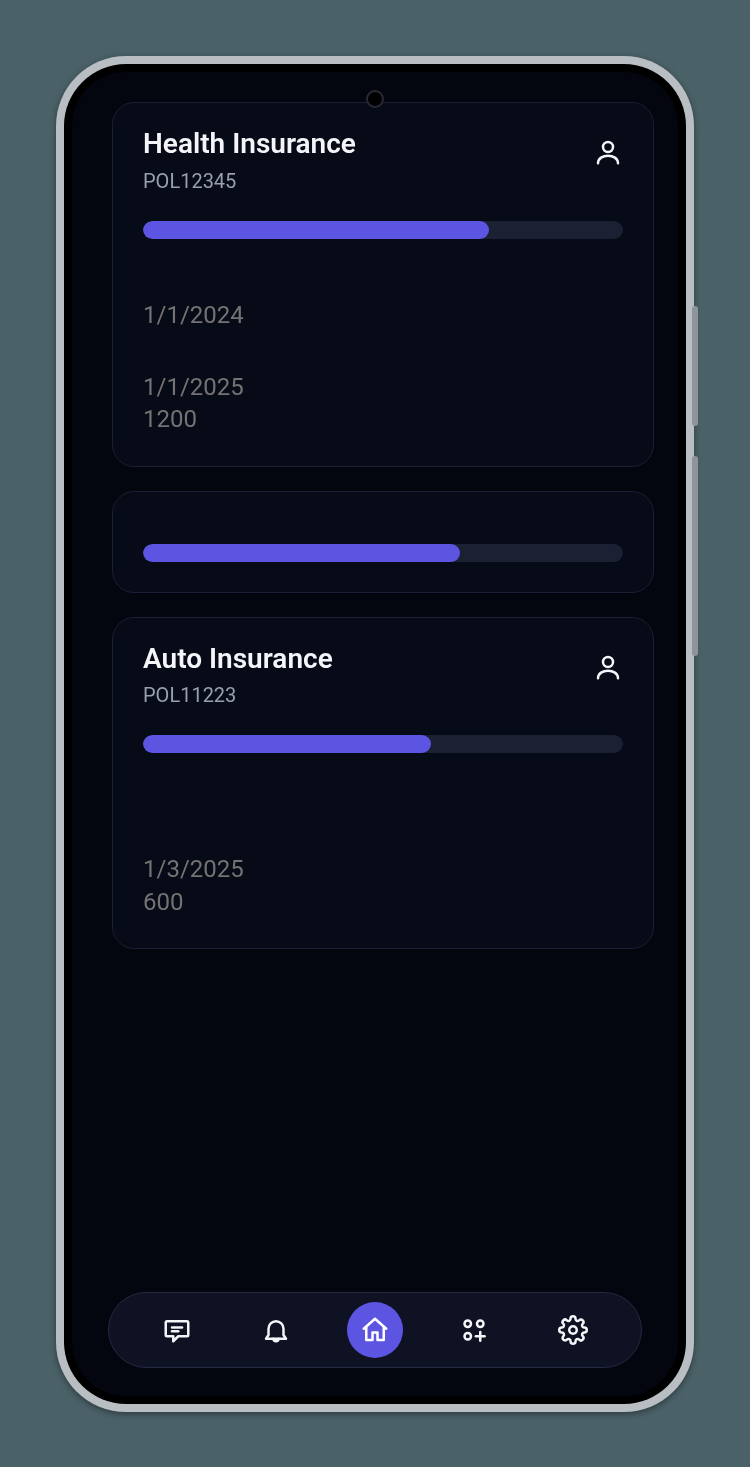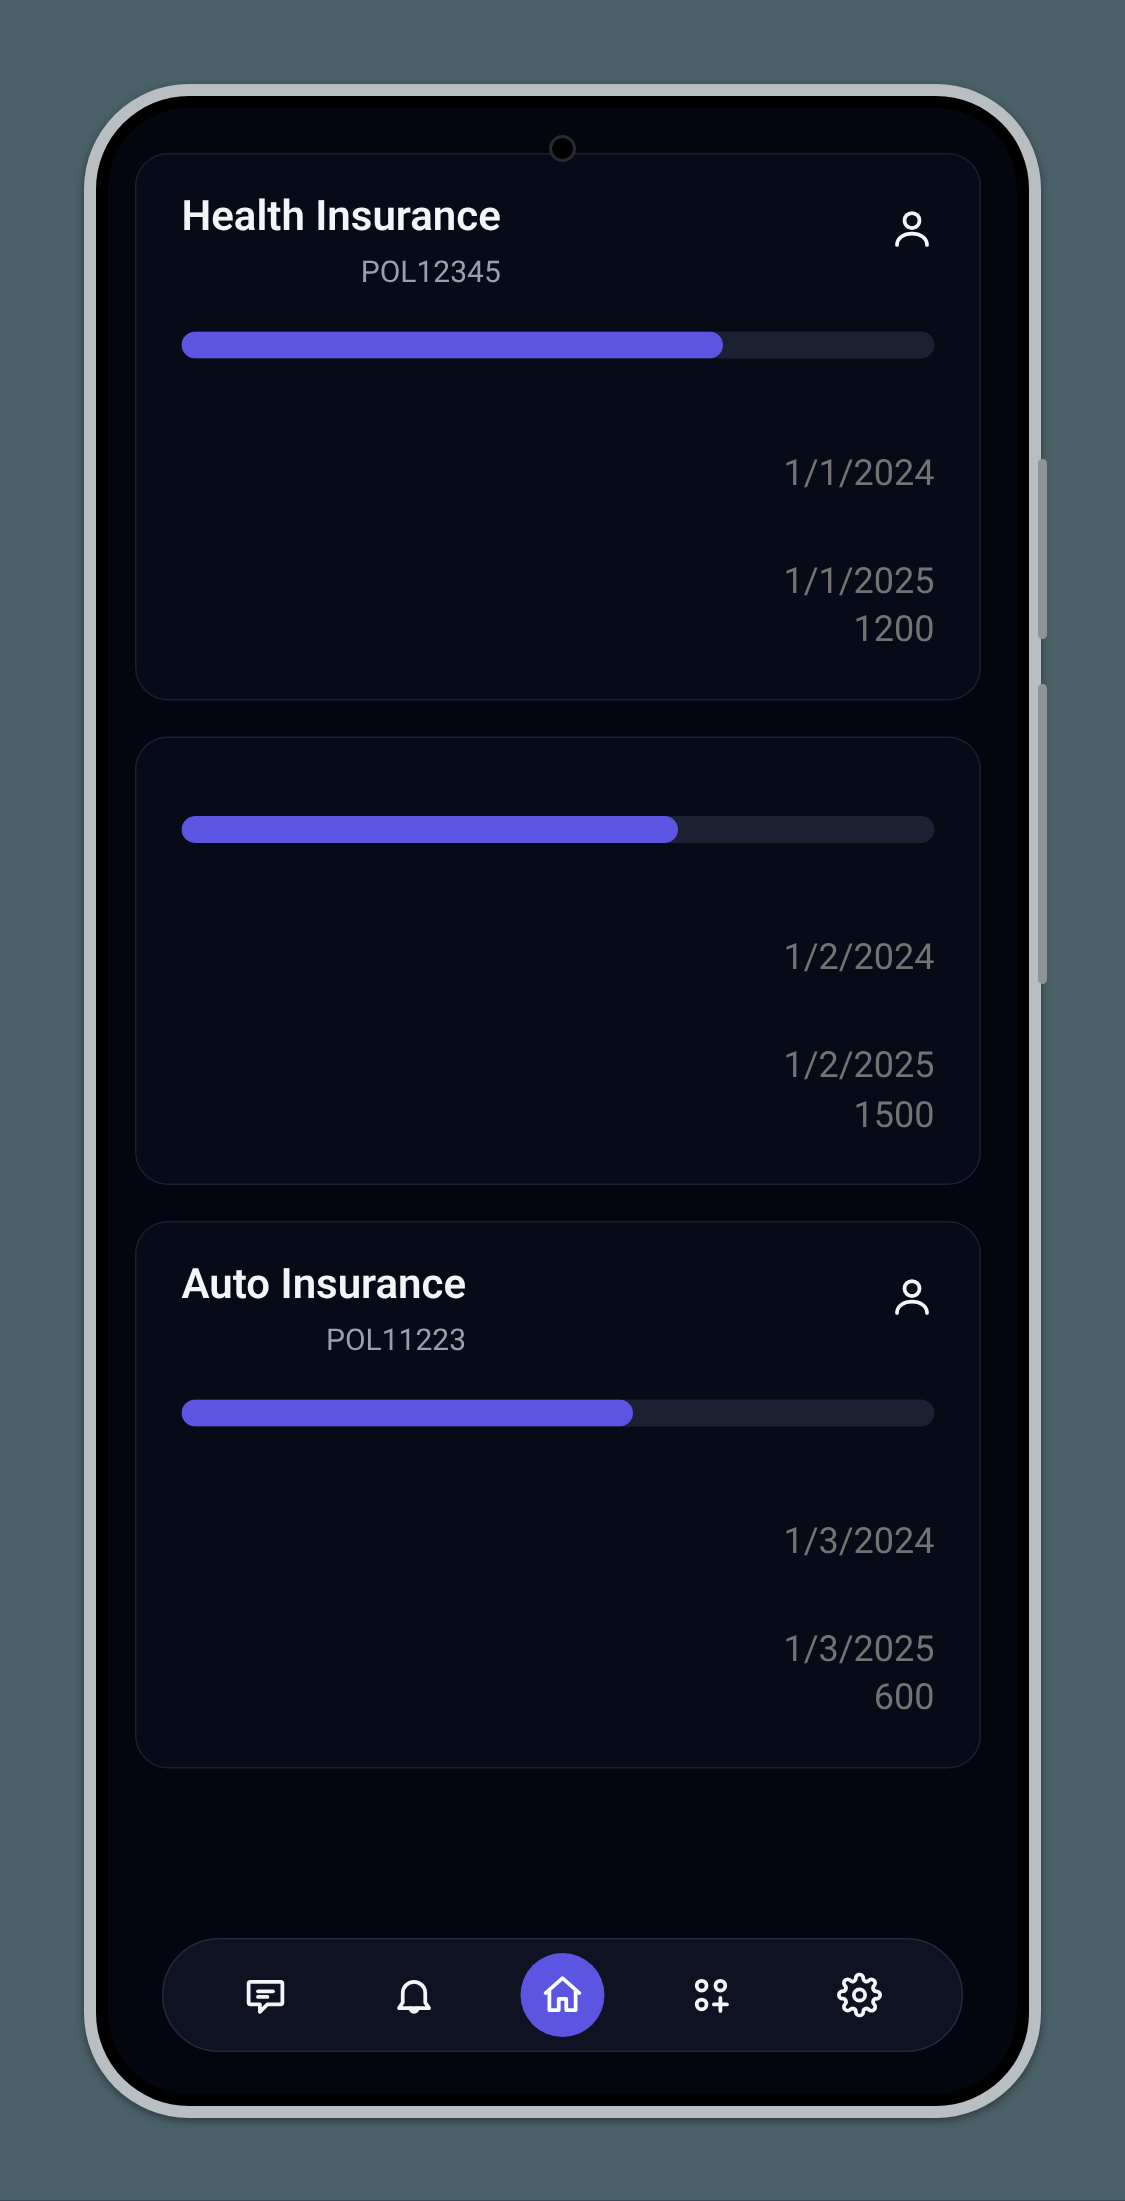--- a/index.html
+++ b/index.html
@@ -54,23 +54,22 @@
     width: 6px;
     background: #8d949a;
     border-radius: 3px;
   }
   .side-btn.b1 { top: 250px; height: 120px; }
   .side-btn.b2 { top: 400px; height: 200px; }
 
   .content {
     position: absolute;
     top: 0; left: 0; right: 0; bottom: 0;
-    padding: 30px 24px 0 18px;
-    overflow: hidden;
-    text-align: right;
+    padding: 30px 24px 0 40px;
+    overflow: hidden;
   }
 
   .card {
     background: #070a17;
     border: 1px solid #1a1f33;
     border-radius: 22px;
     padding: 24px 30px 30px 30px;
     margin-bottom: 24px;
   }
   .card-header {
@@ -188,46 +187,39 @@
             <div class="gap"></div>
             <div class="date-line">1/1/2025</div>
             <div class="amount-line">1200</div>
           </div>
         </div>
 
         <div class="card">
           <div class="progress">
             <div class="progress-fill" style="width:66%"></div>
           </div>
-          <div class="card-body">
-            <div class="date-line">1/2/2024</div>
-            <div class="gap"></div>
-            <div class="date-line">1/2/2025</div>
-            <div class="amount-line">1500</div>
-          </div>
         </div>
 
         <div class="card">
           <div class="card-header">
             <div>
               <div class="card-title">Auto Insurance</div>
               <div class="card-sub">POL11223</div>
             </div>
             <div class="user-icon">
               <svg viewBox="0 0 24 24" fill="none" stroke-width="2" stroke-linecap="round" stroke-linejoin="round">
                   <circle cx="12" cy="8" r="4"></circle>
                   <path d="M4 21c0-4 4-6 8-6s8 2 8 6"></path>
                 </svg>
             </div>
           </div>
           <div class="progress">
             <div class="progress-fill" style="width:60%"></div>
           </div>
           <div class="card-body">
-            <div class="date-line">1/3/2024</div>
             <div class="gap"></div>
             <div class="date-line">1/3/2025</div>
             <div class="amount-line">600</div>
           </div>
         </div>
 
       </div>
 
       <div class="nav">
         <div class="nav-item">

